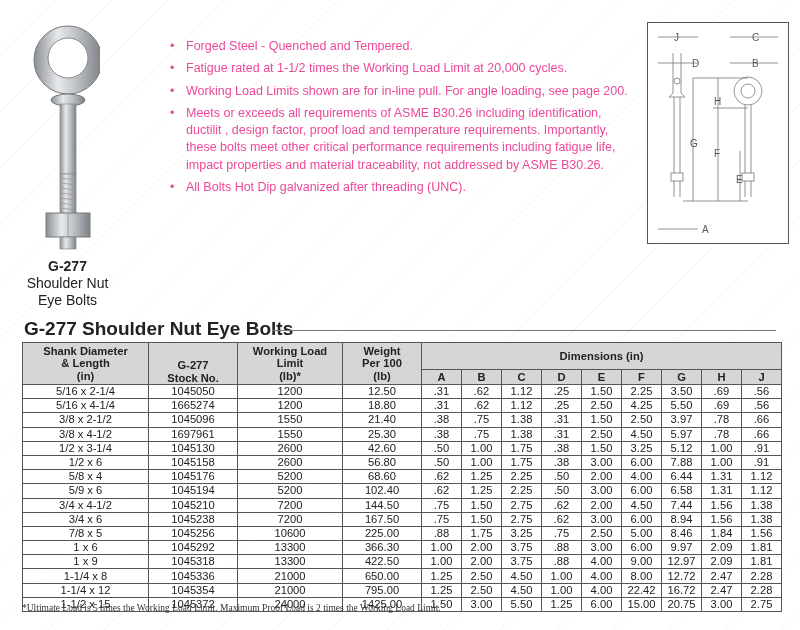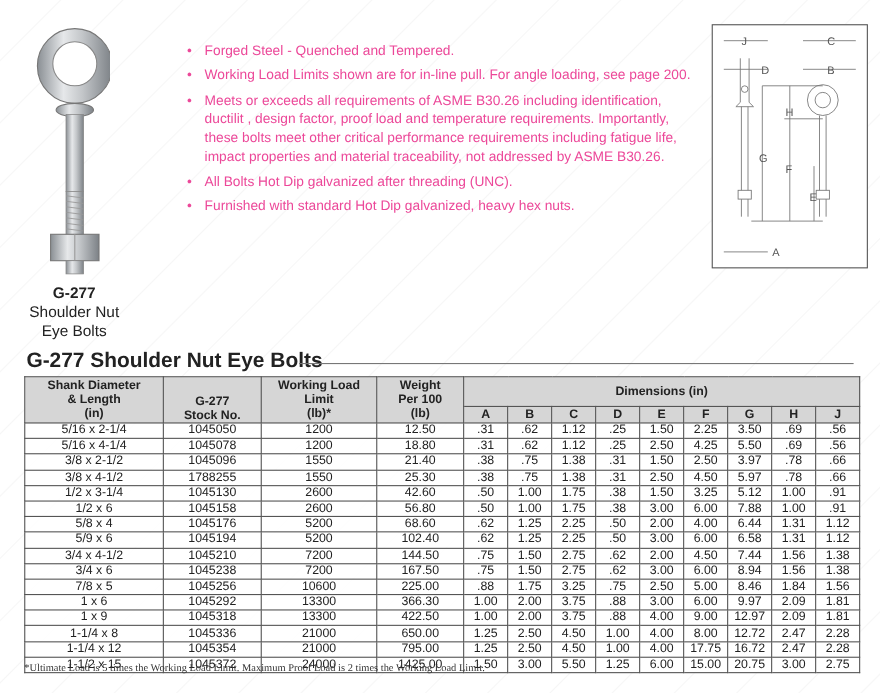--- a/index.html
+++ b/index.html
@@ -57,24 +57,24 @@
 </svg>
 
 <div class="caption">
   <div class="code">G-277</div>
   <div>Shoulder Nut</div>
   <div>Eye Bolts</div>
 </div>
 
 <ul class="features">
   <li>Forged Steel - Quenched and Tempered.</li>
+  <li>Fatigue rated at 1-1/2 times the Working Load Limit at 20,000 cycles.</li>
   <li>Working Load Limits shown are for in-line pull.  For angle loading, see page 200.</li>
   <li>Meets or exceeds all requirements of ASME B30.26 including identification, ductilit , design factor, proof load and temperature requirements.  Importantly, these bolts meet other critical performance requirements including fatigue life, impact properties and material traceability, not addressed by ASME B30.26.</li>
   <li>All Bolts Hot Dip galvanized after threading (UNC).</li>
-  <li>Furnished with standard Hot Dip galvanized, heavy hex nuts.</li>
 </ul>
 
 <svg class="diagram" viewBox="0 0 140 220" font-family="Liberation Sans, sans-serif" font-size="10" fill="#555">
   <g stroke="#777" stroke-width="0.8" fill="none">
 
     <line x1="25" y1="30" x2="25" y2="70"></line>
       <line x1="33" y1="30" x2="33" y2="70"></line>
     <circle cx="29" cy="58" r="3"></circle>
     <path d="M25 70 L21 74 L37 74 L33 70"></path>
     <line x1="26" y1="74" x2="26" y2="150"></line>
@@ -164,21 +164,21 @@
         <td>1.12</td>
         <td>.25</td>
         <td>1.50</td>
         <td>2.25</td>
         <td>3.50</td>
         <td>.69</td>
         <td>.56</td>
       </tr>
       <tr>
         <td>5/16 x 4-1/4</td>
-        <td>1045078</td>
+        <td>1665274</td>
         <td>1200</td>
         <td>18.80</td>
         <td>.31</td>
         <td>.62</td>
         <td>1.12</td>
         <td>.25</td>
         <td>2.50</td>
         <td>4.25</td>
         <td>5.50</td>
         <td>.69</td>
@@ -194,21 +194,21 @@
         <td>1.38</td>
         <td>.31</td>
         <td>1.50</td>
         <td>2.50</td>
         <td>3.97</td>
         <td>.78</td>
         <td>.66</td>
       </tr>
       <tr>
         <td>3/8 x 4-1/2</td>
-        <td>1788255</td>
+        <td>1697961</td>
         <td>1550</td>
         <td>25.30</td>
         <td>.38</td>
         <td>.75</td>
         <td>1.38</td>
         <td>.31</td>
         <td>2.50</td>
         <td>4.50</td>
         <td>5.97</td>
         <td>.78</td>
@@ -367,21 +367,21 @@
       <tr>
         <td>1-1/4 x 12</td>
         <td>1045354</td>
         <td>21000</td>
         <td>795.00</td>
         <td>1.25</td>
         <td>2.50</td>
         <td>4.50</td>
         <td>1.00</td>
         <td>4.00</td>
-        <td>17.75</td>
+        <td>22.42</td>
         <td>16.72</td>
         <td>2.47</td>
         <td>2.28</td>
       </tr>
       <tr>
         <td>1-1/2 x 15</td>
         <td>1045372</td>
         <td>24000</td>
         <td>1425.00</td>
         <td>1.50</td>

